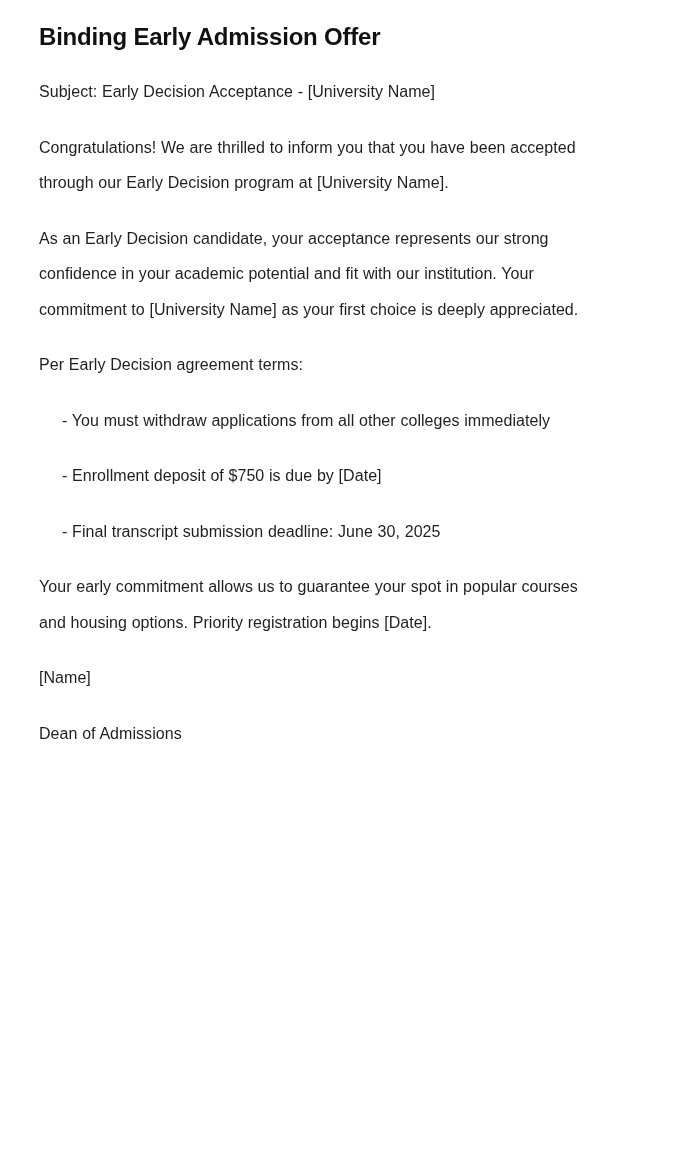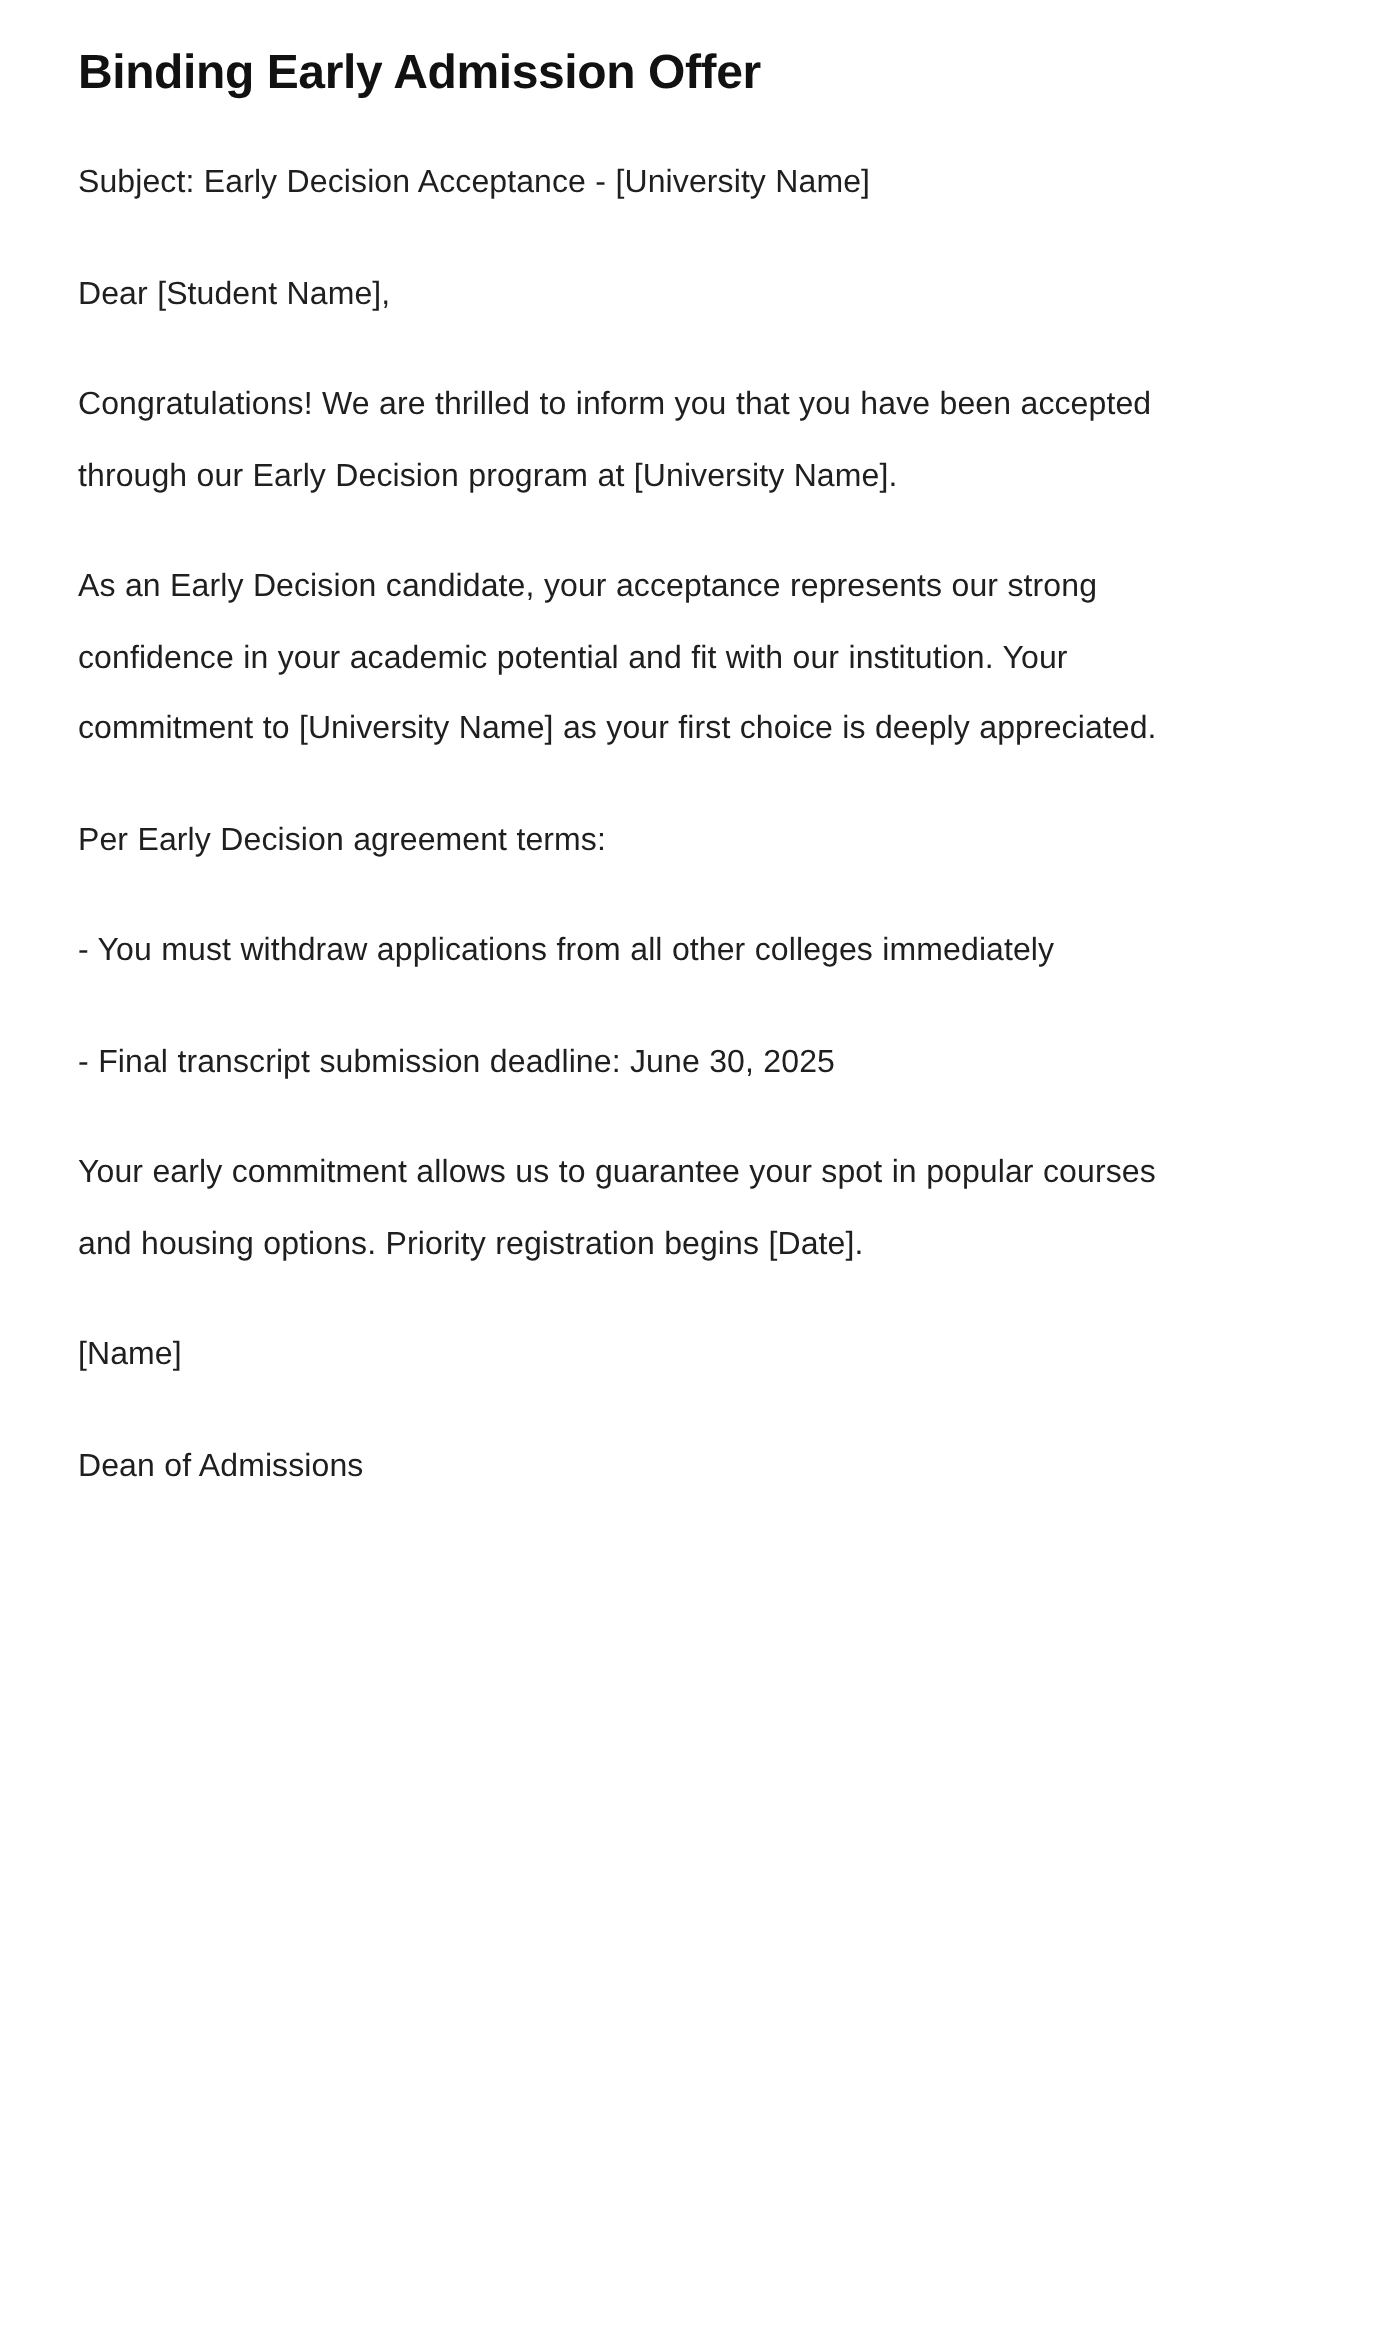--- a/index.html
+++ b/index.html
@@ -43,43 +43,44 @@
     letter-spacing: 0.05px;
     word-spacing: 0.2px;
   }
 
   .para:last-child {
     margin-bottom: 16px;
   }
 
   .para.list-line {
     text-indent: 0;
+    margin-left: 23px;
   }
 </style>
 </head>
 <body>
 
 <div class="page">
 
   <h1 class="doc-title">Binding Early Admission Offer</h1>
 
   <div class="body-content">
 
     <p class="para">Subject: Early Decision Acceptance - [University Name]</p>
 
-    <p class="para">Dear [Student Name],</p>
 
     <p class="para">Congratulations! We are thrilled to inform you that you have been accepted through our Early Decision program at [University Name].</p>
 
     <p class="para">As an Early Decision candidate, your acceptance represents our strong confidence in your academic potential and fit with our institution. Your commitment to [University Name] as your first choice is deeply appreciated.</p>
 
     <p class="para">Per Early Decision agreement terms:</p>
 
     <p class="para list-line">- You must withdraw applications from all other colleges immediately</p>
 
+    <p class="para list-line">- Enrollment deposit of $750 is due by [Date]</p>
 
     <p class="para list-line">- Final transcript submission deadline: June 30, 2025</p>
 
     <p class="para">Your early commitment allows us to guarantee your spot in popular courses and housing options. Priority registration begins [Date].</p>
 
 
 
     <p class="para">[Name]</p>
 
     <p class="para">Dean of Admissions</p>

